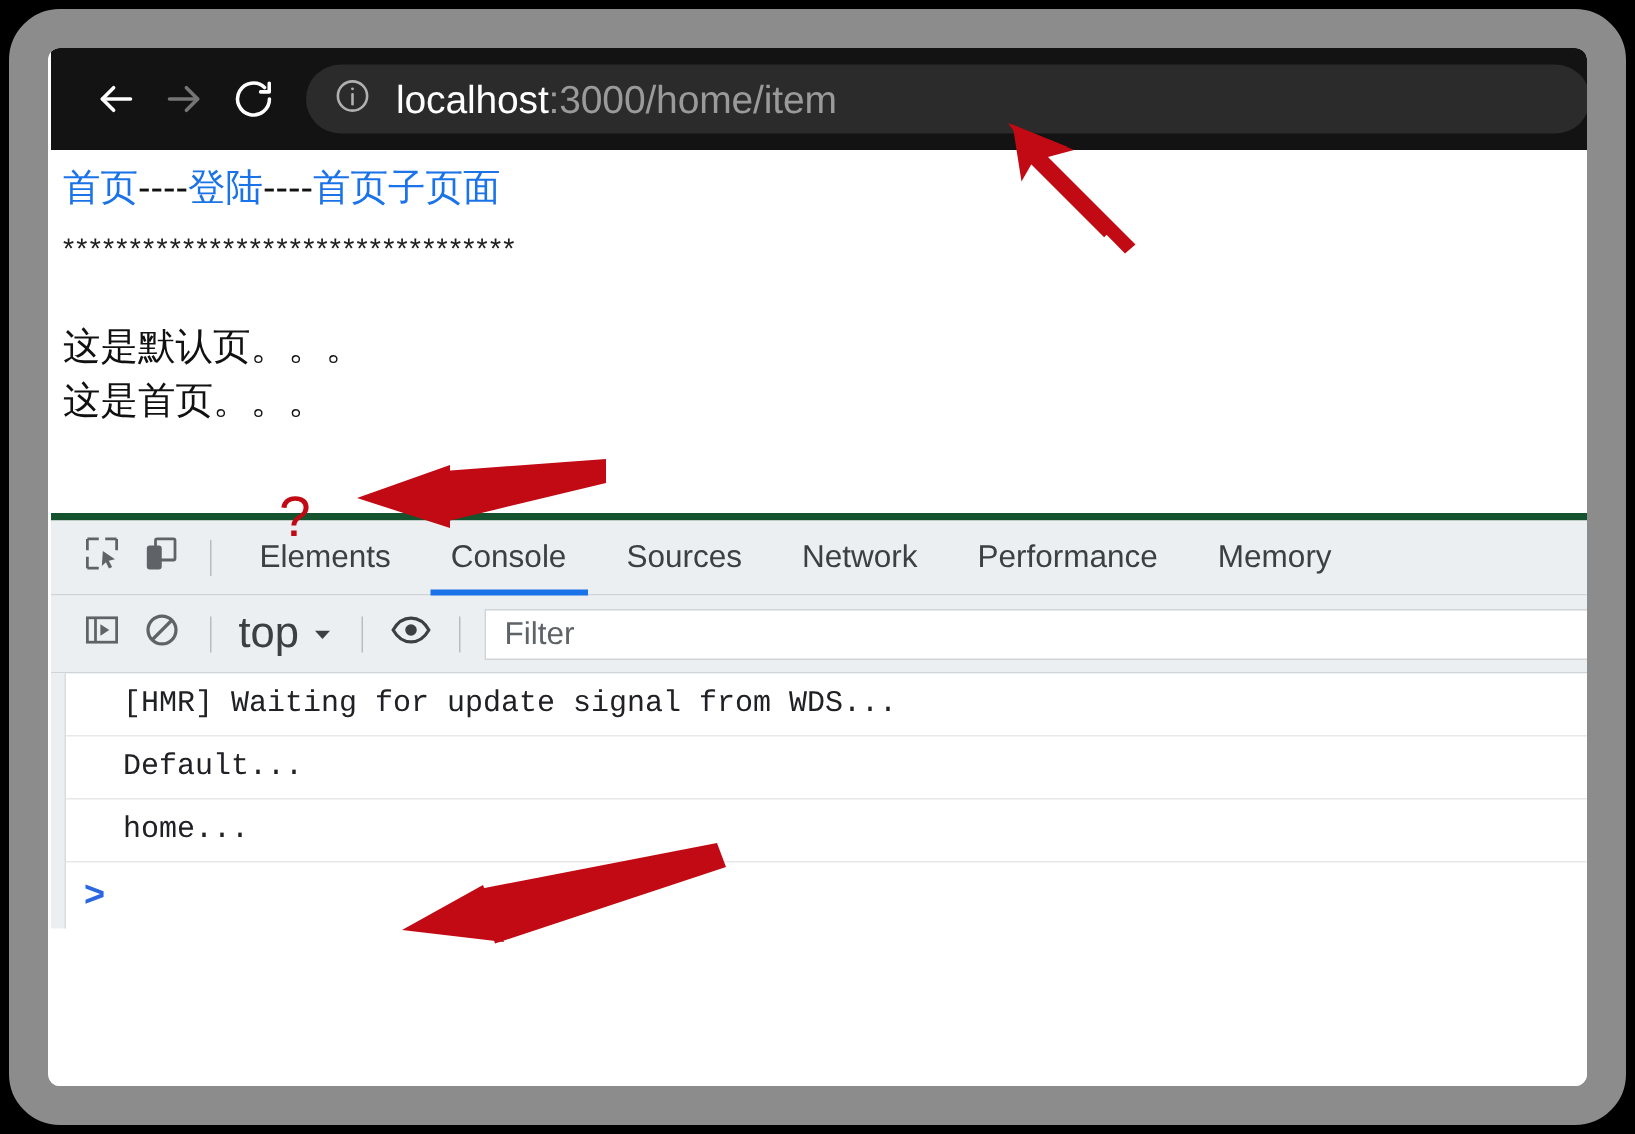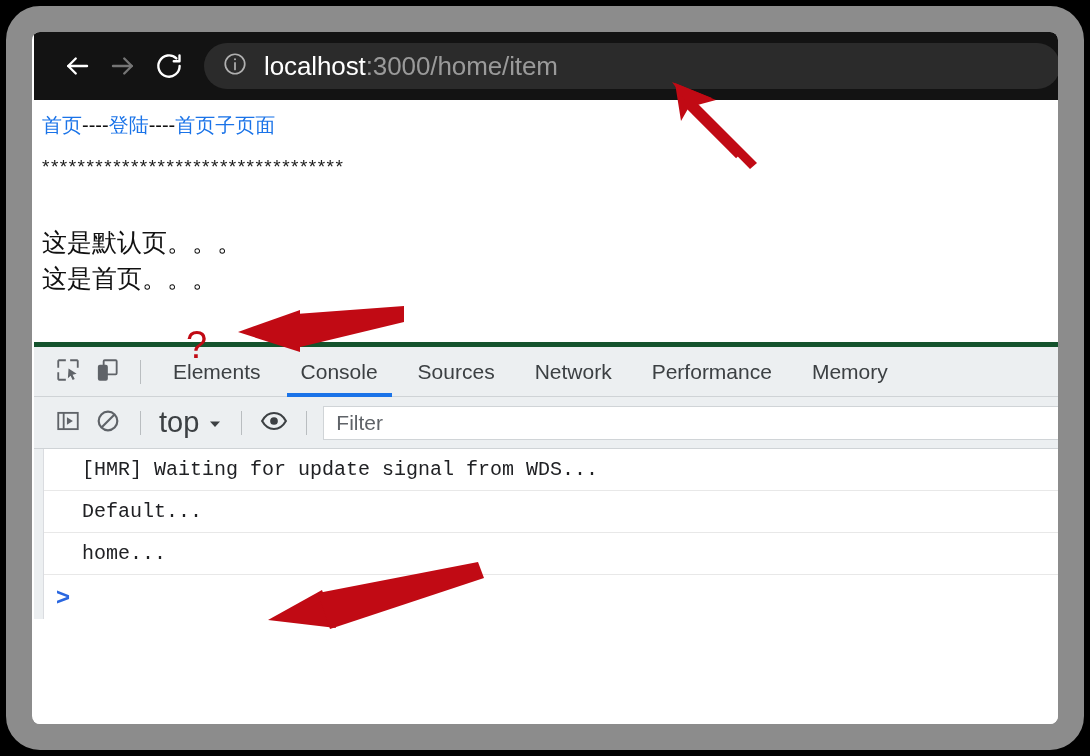--- a/index.html
+++ b/index.html
@@ -80,21 +80,21 @@
   
   #page-content {
     position: relative;
     height: 242px;
     background: #ffffff;
     padding: 10px 0 0 8px;
     box-sizing: border-box;
     overflow: hidden;
   }
   #nav-links {
-    font-size: 20px;
+    font-size: 25px;
     line-height: 30px;
     color: #111;
     white-space: nowrap;
     font-family: "Liberation Sans", sans-serif;
   }
   #nav-links a {
     color: #1a73e8;
     text-decoration: none;
   }
   #nav-links .sep { color: #111; }
@@ -107,21 +107,21 @@
     font-family: "Liberation Sans", sans-serif;
     white-space: nowrap;
   }
   .page-para {
     font-size: 25px;
     line-height: 36px;
     color: #111;
     font-family: "Liberation Sans", sans-serif;
     white-space: nowrap;
   }
-  #para-default { margin-top: 44px; }
+  #para-default { margin-top: 33px; }
 
   
   #devtools {
     position: relative;
     background: #ffffff;
     border-top: 5px solid #14532d;
   }
   #dt-tabbar {
     height: 50px;
     background: #eceff1;

